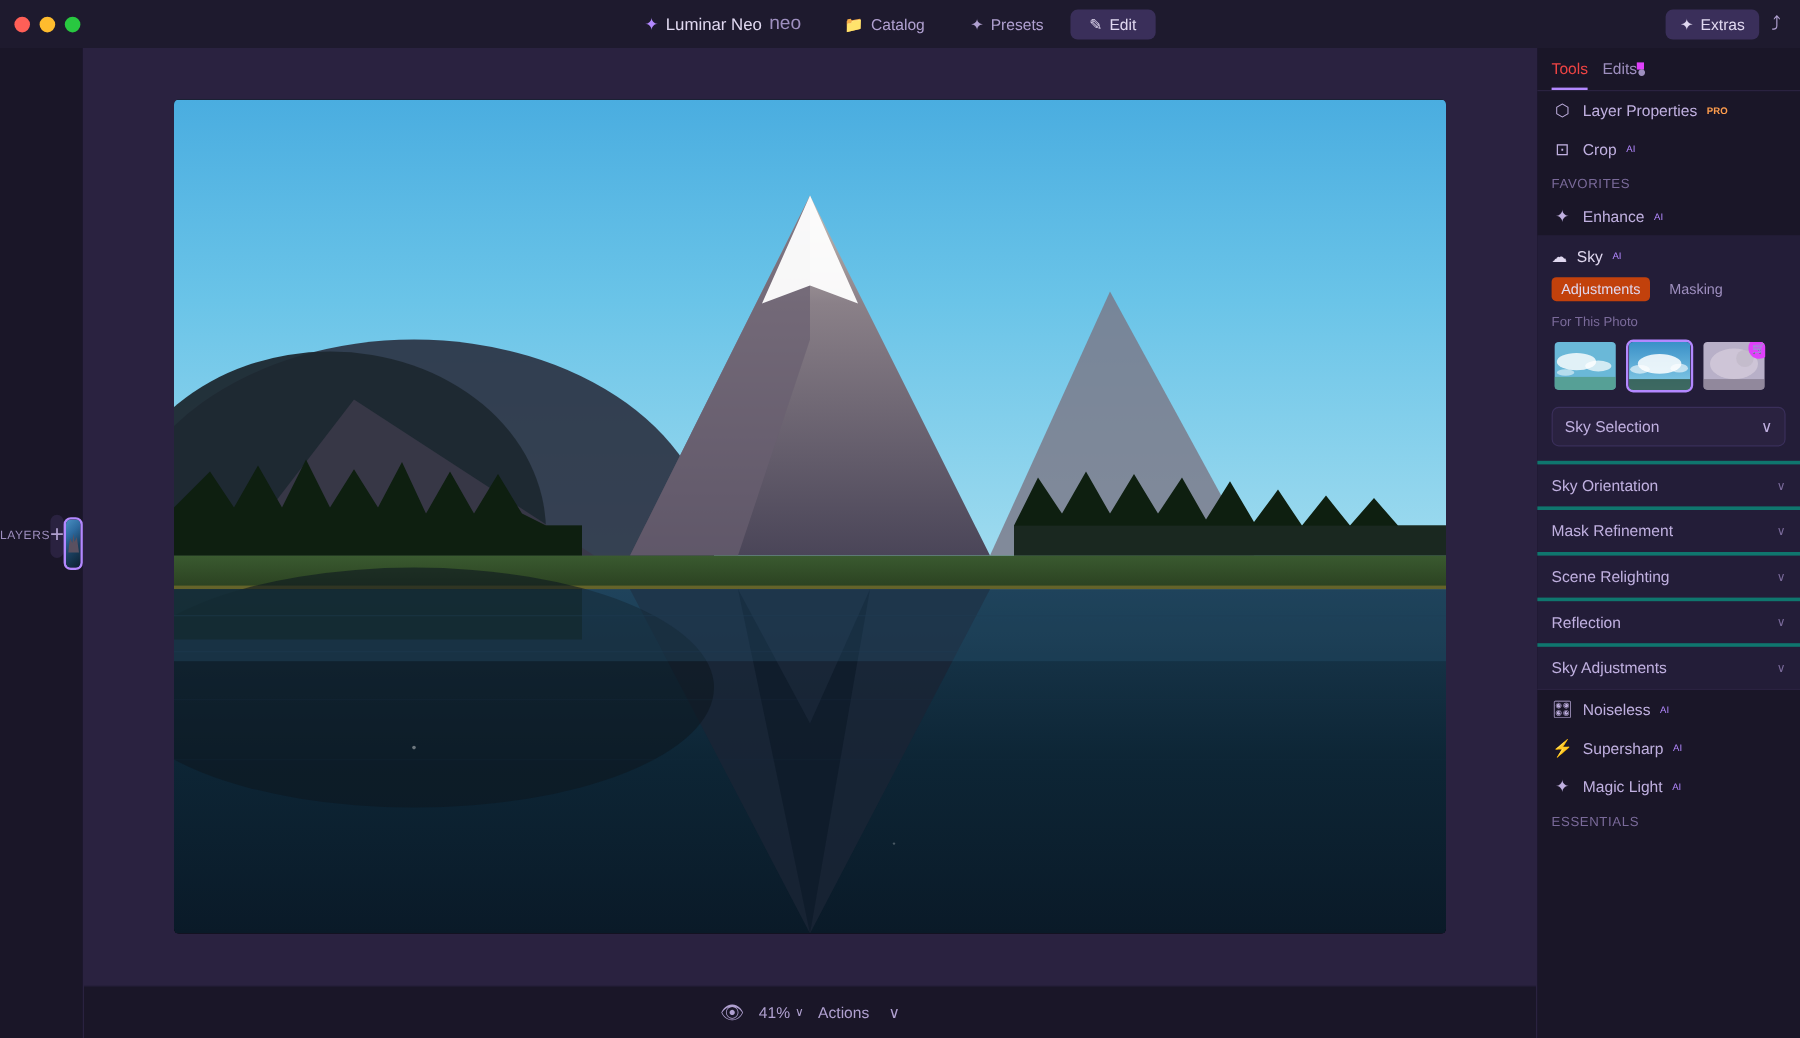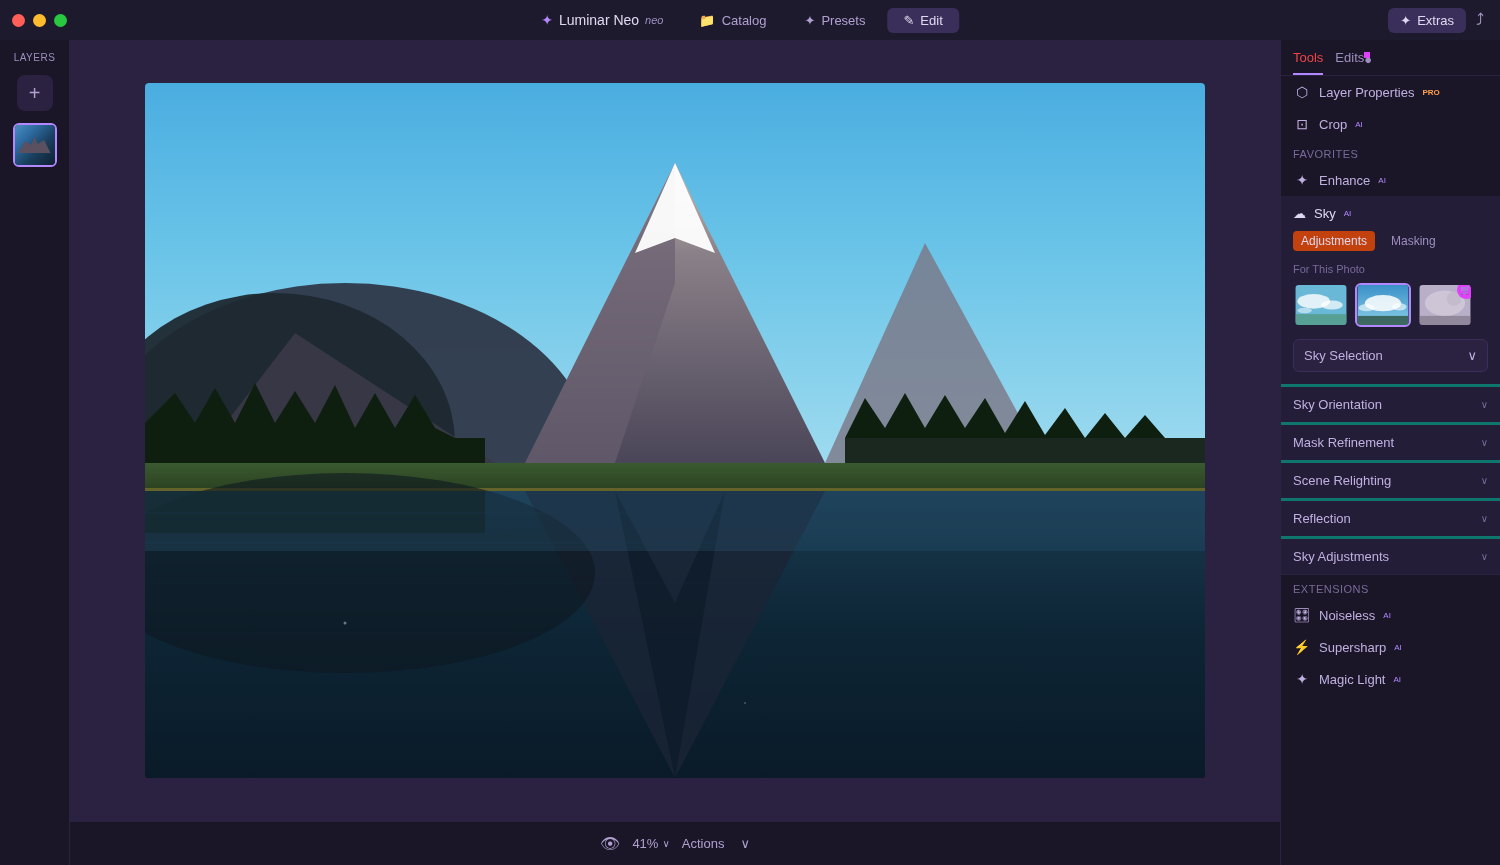--- a/index.html
+++ b/index.html
@@ -53,23 +53,22 @@
       gap: 6px;
       color: #e0d8f0;
       font-size: 14px;
       font-weight: 500;
     }
     .logo-icon {
       color: #b388ff;
       font-size: 14px;
     }
     .logo-neo {
-      font-size: 11px;
+      font-size: 16px;
       color: #9e8fbf;
-      font-style: italic;
     }
     .nav-tabs {
       display: flex;
       gap: 6px;
     }
     .nav-tab {
       padding: 5px 16px;
       border-radius: 6px;
       font-size: 13px;
       cursor: pointer;
@@ -107,21 +106,21 @@
       display: flex;
       flex: 1;
       overflow: hidden;
     }
 
     
     .left-sidebar {
       width: 70px;
       background: #1a1628;
       display: flex;
-      flex-direction: column;
+      flex-direction: row;
       align-items: center;
       padding: 12px 0;
       flex-shrink: 0;
       border-right: 1px solid #2a2240;
     }
     .sidebar-label {
       font-size: 10px;
       color: #9e8fbf;
       margin-bottom: 12px;
       text-transform: uppercase;
@@ -657,35 +656,35 @@
         <span>Reflection</span>
         <span class="chevron">∨</span>
       </div>
 
       <div class="collapsible-row">
         <span>Sky Adjustments</span>
         <span class="chevron">∨</span>
       </div>
     </div>
 
-    <div class="section-label">Extensions</div>
 
     <div class="panel-item">
       <span class="panel-item-icon">🎛</span>
       <span>Noiseless</span>
       <span class="ai-badge">AI</span>
     </div>
 
     <div class="panel-item">
       <span class="panel-item-icon">⚡</span>
       <span>Supersharp</span>
       <span class="ai-badge">AI</span>
     </div>
 
     <div class="panel-item">
       <span class="panel-item-icon">✦</span>
       <span>Magic Light</span>
       <span class="ai-badge">AI</span>
     </div>
 
+    <div class="section-label">Essentials</div>
 
   </div>
 </div>
 
 </body></html>

